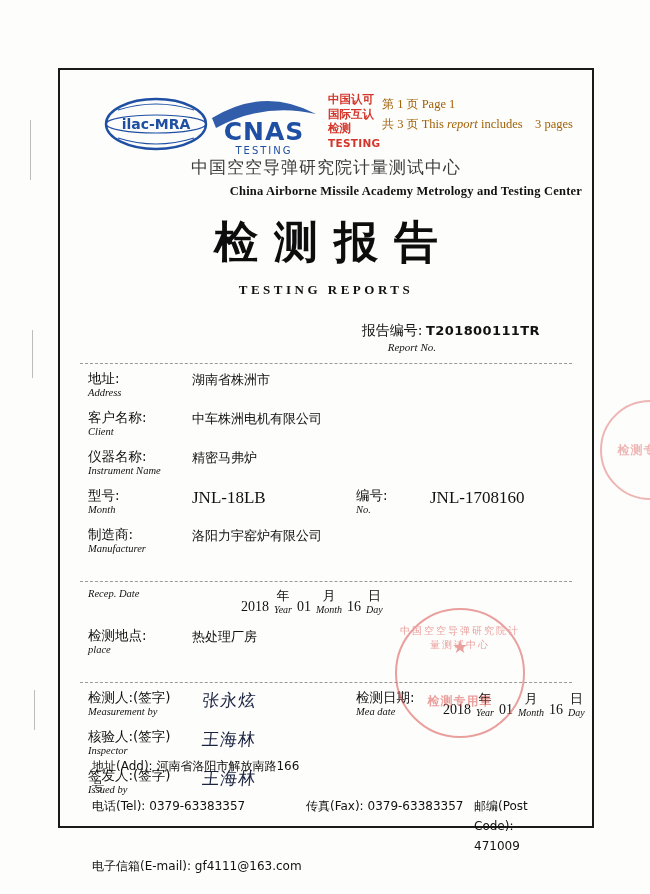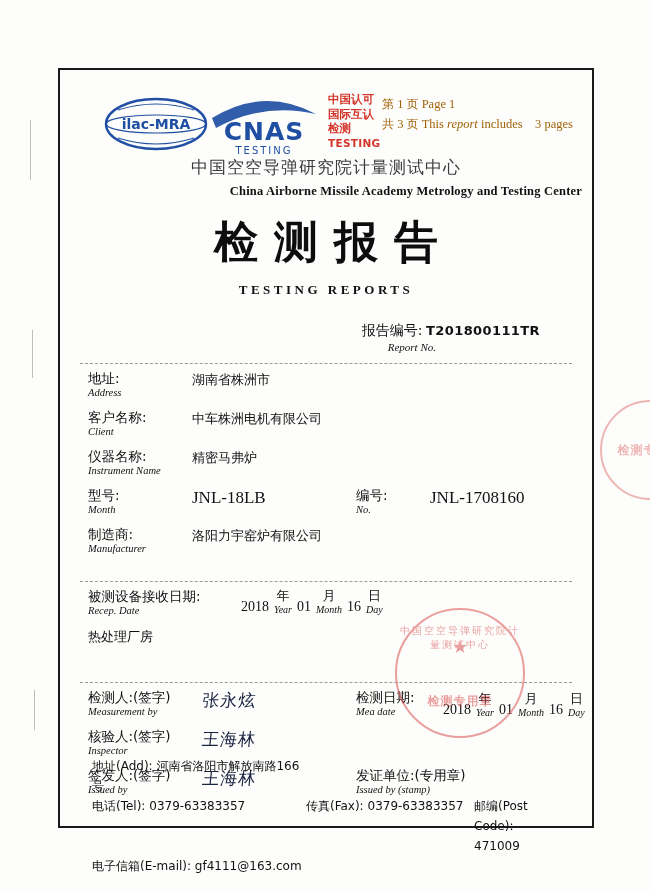--- a/index.html
+++ b/index.html
@@ -424,21 +424,20 @@
         <div class="val">洛阳力宇窑炉有限公司</div>
       </div>
     </div>
 
     <div class="dash"></div>
 
     <div class="block">
 
       <div class="row">
         <div class="lbl" style="width:150px; flex:0 0 150px;">
-          <span class="cn">被测设备接收日期:</span>
           <span class="en">Recep. Date</span>
         </div>
         <div class="dateline">
           <span class="dnum">2018</span>
           <span class="dunit">
             <span class="cn">年</span>
             <span class="en">Year</span>
           </span>
           <span class="dnum">01</span>
           <span class="dunit">
@@ -447,20 +446,24 @@
           </span>
           <span class="dnum">16</span>
           <span class="dunit">
             <span class="cn">日</span>
             <span class="en">Day</span>
           </span>
         </div>
       </div>
 
       <div class="row">
+        <div class="lbl" style="width:104px; flex:0 0 104px;">
+          <span class="cn">检测地点:</span>
+          <span class="en">place</span>
+        </div>
         <div class="val">热处理厂房</div>
       </div>
     </div>
 
     <div class="dash"></div>
 
     <div class="block">
 
       <div class="row row-2col">
         <div class="col-a">
@@ -504,26 +507,20 @@
       </div>
 
       <div class="row row-2col">
         <div class="col-a">
           <div class="lbl" style="width:110px; flex:0 0 110px;">
             <span class="cn">签发人:(签字)</span>
             <span class="en">Issued by</span>
           </div>
           <div class="sig">王海林</div>
         </div>
-        <div class="col-b">
-          <div class="lbl" style="width:160px; flex:0 0 160px;">
-            <span class="cn">发证单位:(专用章)</span>
-            <span class="en">Issued by (stamp)</span>
-          </div>
-        </div>
       </div>
     </div>
 
   </div>
 
   <div class="stamp-round" id="stamp-main">
     <div class="stamp-arc">中国空空导弹研究院计量测试中心</div>
     <div class="stamp-star">★</div>
     <div class="stamp-text" style="top:72%;">检测专用章</div>
   </div>

